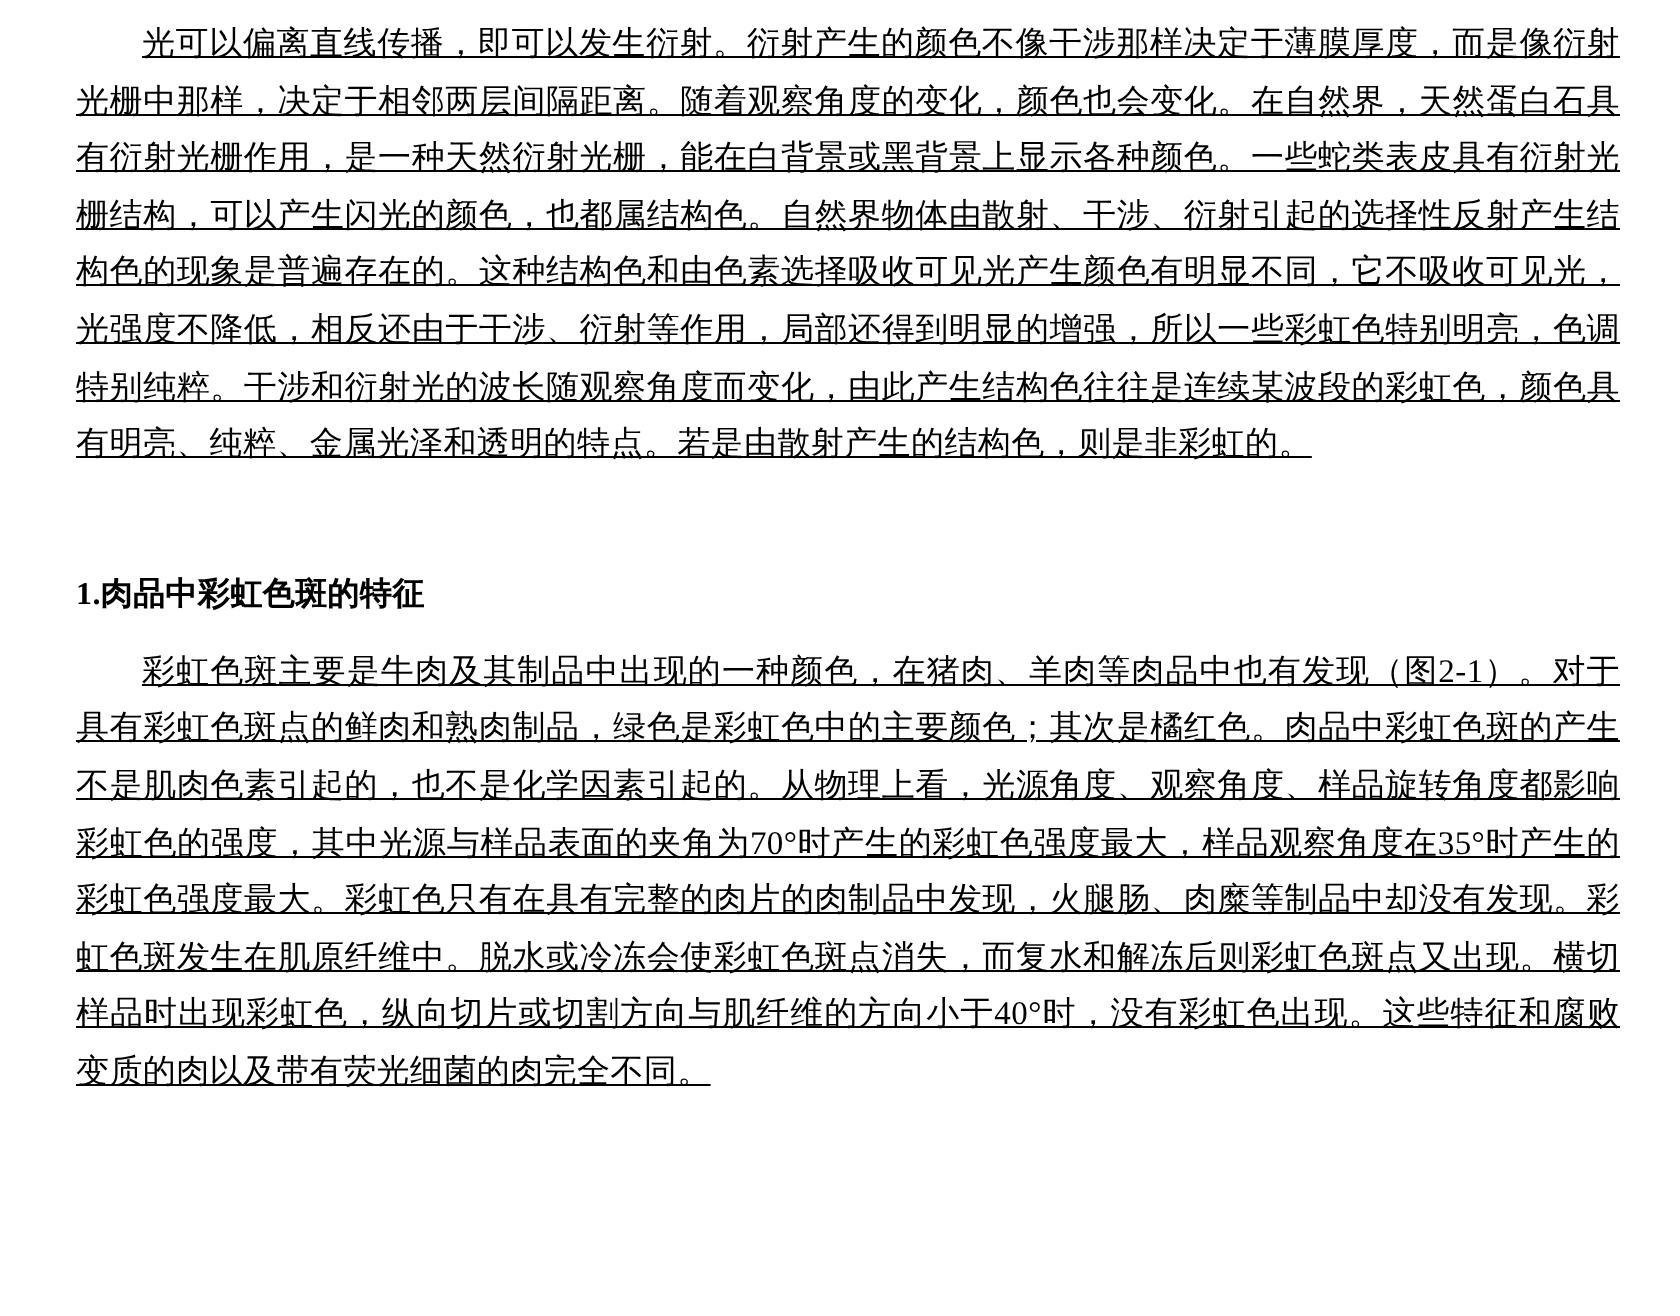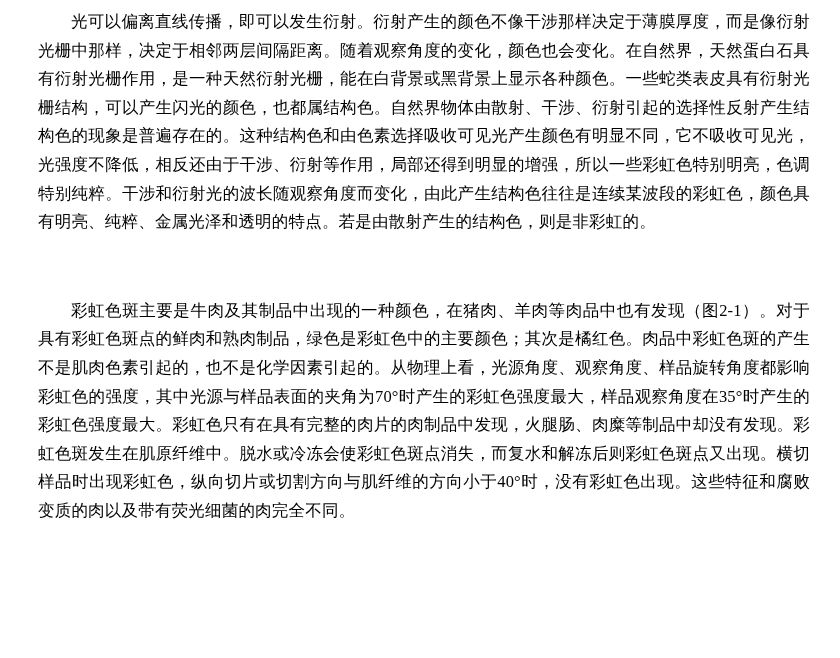--- a/index.html
+++ b/index.html
@@ -23,20 +23,21 @@
   .para {
     font-size: 16.5px;
     line-height: 28.6px;
     text-align: justify;
     text-justify: inter-ideograph;
     margin: 0;
     letter-spacing: 0.2px;
   }
   .para.indent {
     text-indent: 2em;
+    text-decoration: underline;
   }
   .gap-lg {
     height: 30px;
   }
   .gap-md {
     height: 18px;
   }
   .gap-sm {
     height: 12px;
   }
@@ -59,18 +60,19 @@
 
 <div class="page">
 
   <p class="para indent">光可以偏离直线传播，即可以发生衍射。衍射产生的颜色不像干涉那样决定于薄膜厚度，而是像衍射光栅中那样，决定于相邻两层间隔距离。随着观察角度的变化，颜色也会变化。在自然界，天然蛋白石具有衍射光栅作用，是一种天然衍射光栅，能在白背景或黑背景上显示各种颜色。一些蛇类表皮具有衍射光栅结构，可以产生闪光的颜色，也都属结构色。自然界物体由散射、干涉、衍射引起的选择性反射产生结构色的现象是普遍存在的。这种结构色和由色素选择吸收可见光产生颜色有明显不同，它不吸收可见光，光强度不降低，相反还由于干涉、衍射等作用，局部还得到明显的增强，所以一些彩虹色特别明亮，色调特别纯粹。干涉和衍射光的波长随观察角度而变化，由此产生结构色往往是连续某波段的彩虹色，颜色具有明亮、纯粹、金属光泽和透明的特点。若是由散射产生的结构色，则是非彩虹的。</p>
 
   <div class="gap-lg"></div>
 
 
   <div class="gap-md"></div>
 
+  <h3 class="heading-sub">1.肉品中彩虹色斑的特征</h3>
 
   <div class="gap-sm"></div>
 
   <p class="para indent">彩虹色斑主要是牛肉及其制品中出现的一种颜色，在猪肉、羊肉等肉品中也有发现（图2-1）。对于具有彩虹色斑点的鲜肉和熟肉制品，绿色是彩虹色中的主要颜色；其次是橘红色。肉品中彩虹色斑的产生不是肌肉色素引起的，也不是化学因素引起的。从物理上看，光源角度、观察角度、样品旋转角度都影响彩虹色的强度，其中光源与样品表面的夹角为70°时产生的彩虹色强度最大，样品观察角度在35°时产生的彩虹色强度最大。彩虹色只有在具有完整的肉片的肉制品中发现，火腿肠、肉糜等制品中却没有发现。彩虹色斑发生在肌原纤维中。脱水或冷冻会使彩虹色斑点消失，而复水和解冻后则彩虹色斑点又出现。横切样品时出现彩虹色，纵向切片或切割方向与肌纤维的方向小于40°时，没有彩虹色出现。这些特征和腐败变质的肉以及带有荧光细菌的肉完全不同。</p>
 
 </div>
 
 </body></html>

